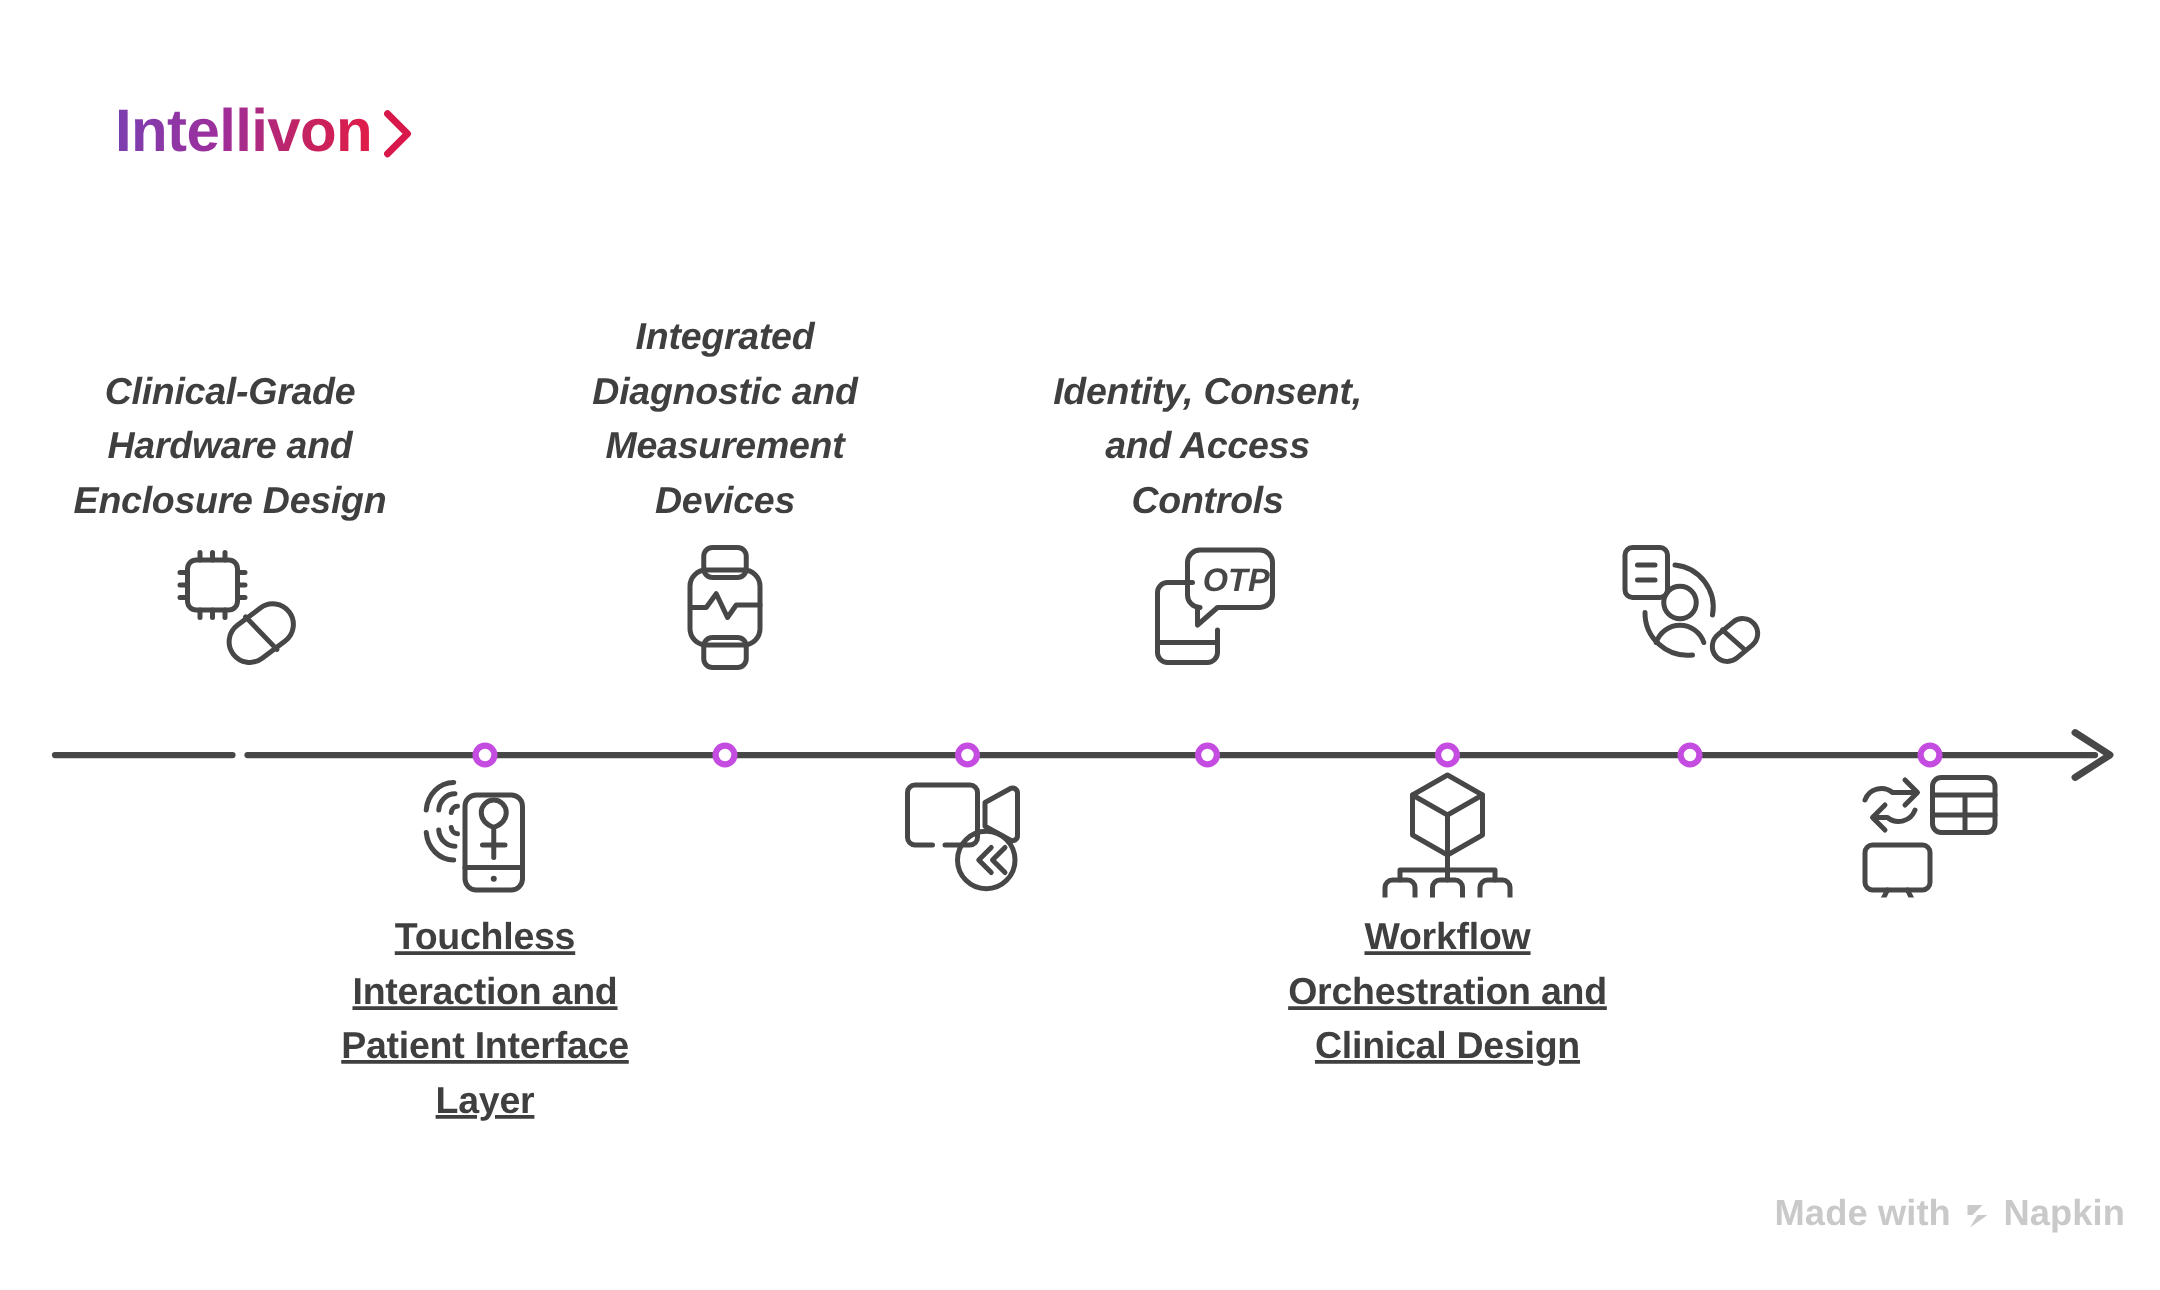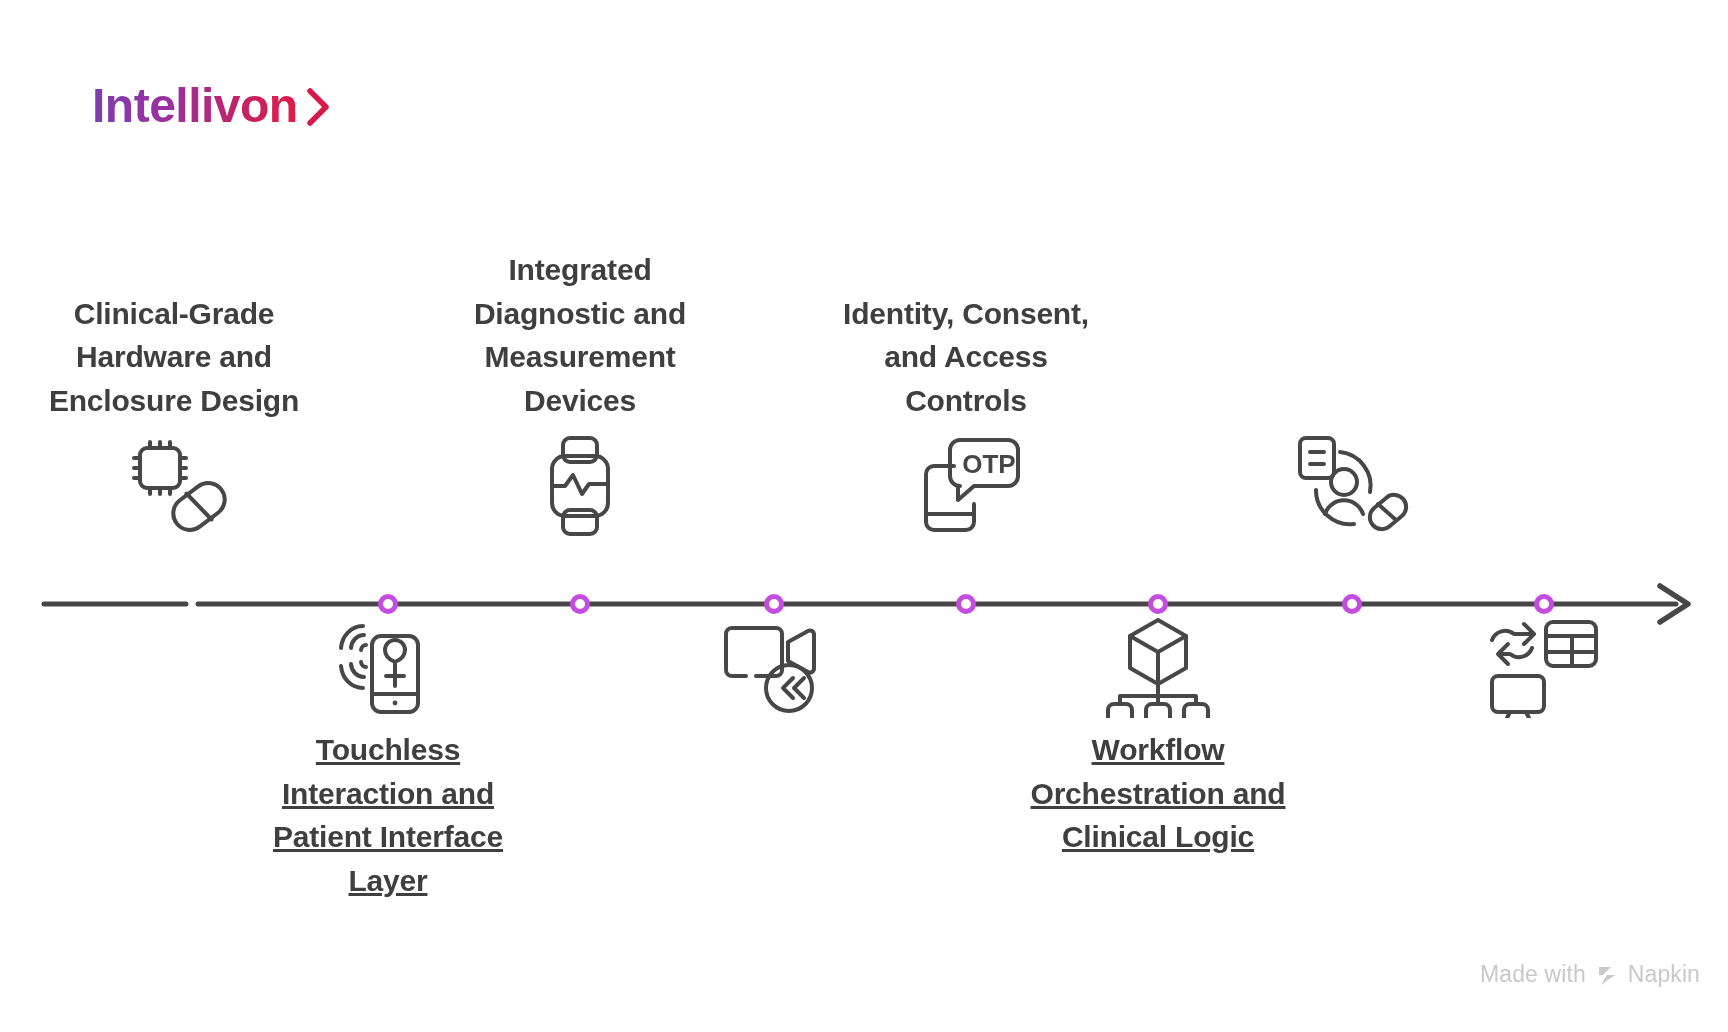--- a/index.html
+++ b/index.html
@@ -54,20 +54,21 @@
   
   .milestone {
     position: absolute;
     width: 290px;
     display: flex;
     flex-direction: column;
     align-items: center;
   }
   .milestone.top {
     bottom: 494px; 
+    font-style: italic;
   }
   .milestone.bottom {
     top: 614px;
   }
   .milestone .label {
     font-size: 30px;
     font-weight: 700;
     line-height: 1.45;
     color: #3f3f3f;
     text-align: center;
@@ -83,22 +84,22 @@
 
   
   #napkin-watermark {
     position: absolute;
     right: 28px;
     bottom: 44px;
     display: flex;
     align-items: center;
     gap: 9px;
     color: #c9c9c9;
-    font-size: 23px;
-    font-weight: 400;
+    font-size: 29px;
+    font-weight: 700;
     letter-spacing: 0.1px;
   }
 </style>
 </head>
 <body>
 
 <div id="brand-logo">
   <span class="wordmark">Intellivon</span>
   <svg class="chevron" width="30" height="42" viewBox="0 0 30 42">
     <path d="M6 5 L22 21 L6 37" fill="none" stroke="#d8174a" stroke-width="5.5" stroke-linecap="round" stroke-linejoin="round"></path>
@@ -129,21 +130,21 @@
       <circle cx="1158" cy="604" r="7.5" fill="#ffffff" stroke="#c44ce0" stroke-width="5"></circle>
     </g>
   <g>
       <circle cx="1352" cy="604" r="7.5" fill="#ffffff" stroke="#c44ce0" stroke-width="5"></circle>
     </g>
   <g>
       <circle cx="1544" cy="604" r="7.5" fill="#ffffff" stroke="#c44ce0" stroke-width="5"></circle>
     </g>
 </svg>
 
-<div class="milestone top" style="left:29px;">
+<div class="milestone top" style="left:39px;">
   <div class="label">Clinical-Grade Hardware and Enclosure Design</div>
   <svg class="icon" viewBox="0 0 120 104">
     <g fill="none" stroke="#474747" stroke-width="4" stroke-linecap="round" stroke-linejoin="round">
       <rect x="26" y="14" width="40" height="40" rx="7"></rect>
       <path d="M36 8 v6 M46 8 v6 M56 8 v6 M36 54 v6 M46 54 v6 M56 54 v6"></path>
       <path d="M20 24 h6 M20 34 h6 M20 44 h6 M66 24 h6 M66 34 h6 M66 44 h6"></path>
       <rect x="57" y="56" width="56" height="33" rx="16.5" transform="rotate(-37 85 72.5)"></rect>
       <path d="M72.5 59.5 L97.5 85.5"></path>
     </g>
   </svg>
@@ -207,21 +208,21 @@
   <svg class="icon" viewBox="0 0 120 104">
     <g fill="none" stroke="#474747" stroke-width="4" stroke-linecap="round" stroke-linejoin="round">
       <path d="M60 6 L88 22 v32 L60 70 L32 54 V22 z"></path>
       <path d="M32 22 L60 38 L88 22 M60 38 v32"></path>
       <path d="M60 70 v12 M22 82 h76 M22 82 v8 M60 82 v8 M98 82 v8"></path>
       <rect x="10" y="90" width="24" height="20" rx="6"></rect>
       <rect x="48" y="90" width="24" height="20" rx="6"></rect>
       <rect x="86" y="90" width="24" height="20" rx="6"></rect>
     </g>
   </svg>
-  <div class="label">Workflow Orchestration and Clinical Logic</div>
+  <div class="label">Workflow Orchestration and Clinical Design</div>
 </div>
 
 <div class="milestone top" style="left:1207px;">
   <svg class="icon" viewBox="0 0 120 104">
     <g fill="none" stroke="#474747" stroke-width="4" stroke-linecap="round" stroke-linejoin="round">
       <rect x="8" y="4" width="34" height="40" rx="6"></rect>
       <path d="M18 18 h14 M18 30 h14"></path>
       <path d="M48 18 a34 34 0 0 1 30 40"></path>
       <path d="M62 90 a34 34 0 0 1 -38 -34"></path>
       <circle cx="52" cy="48" r="13"></circle>

